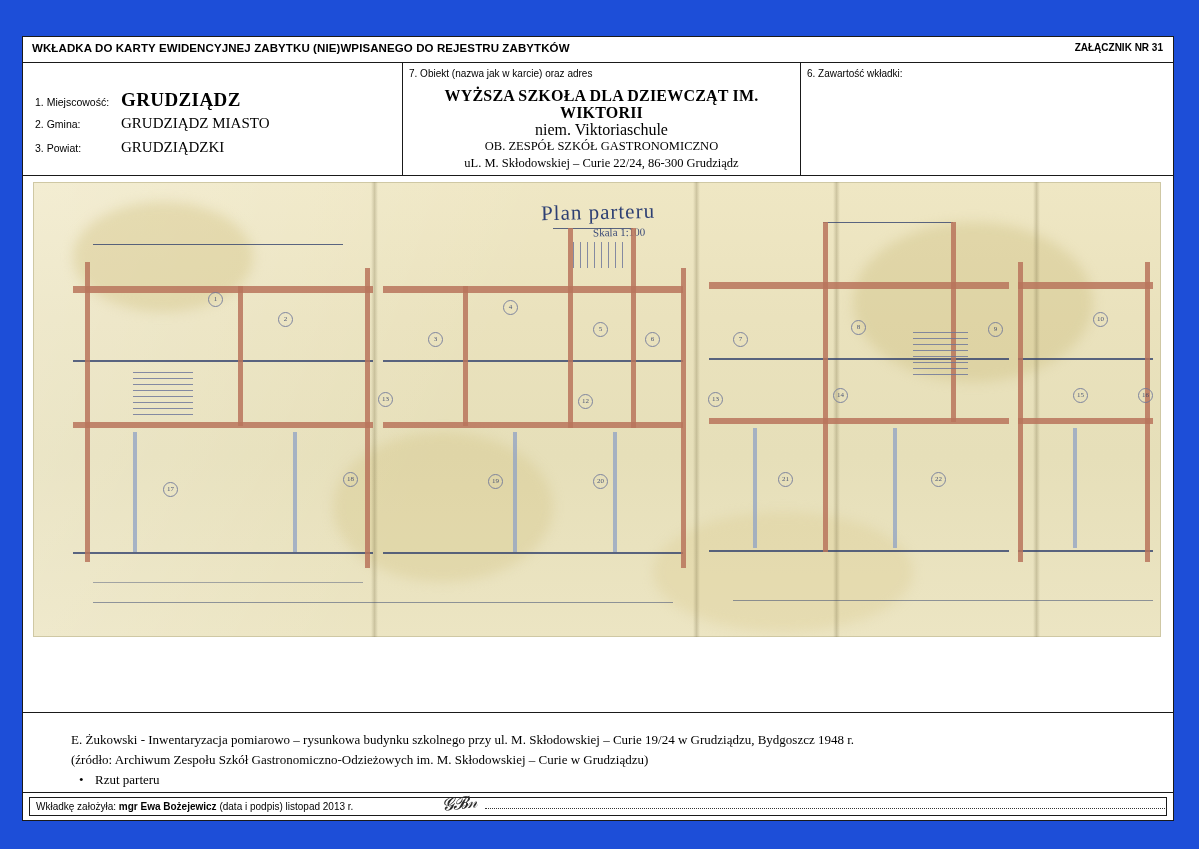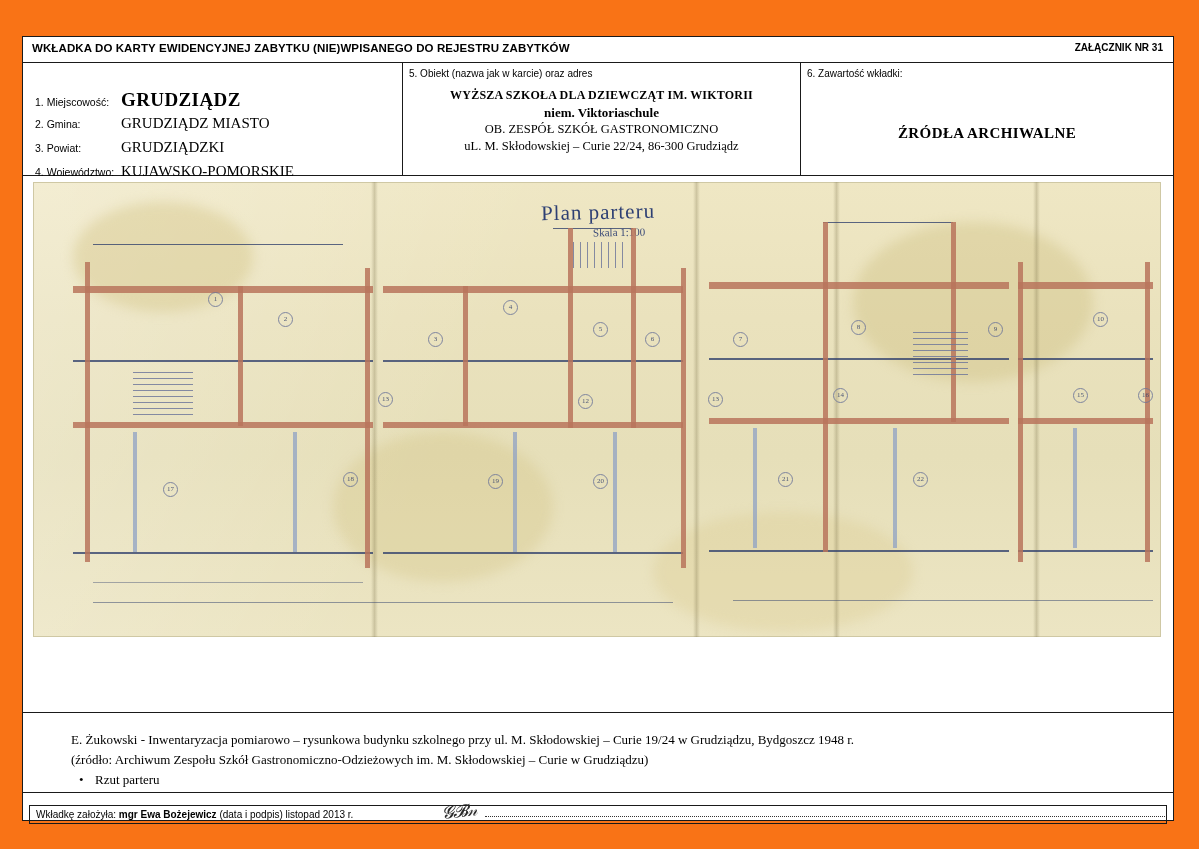--- a/index.html
+++ b/index.html
@@ -11,21 +11,21 @@
     width: 1199px;
     height: 849px;
     font-family: "Liberation Sans", sans-serif;
     color: #000;
     overflow: hidden;
   }
   .page {
     position: relative;
     width: 1199px;
     height: 849px;
-    background: #f97316;
+    background: #1d4ed8;
   }
   .sheet {
     position: absolute;
     left: 22px;
     top: 36px;
     width: 1152px;
     height: 785px;
     border: 1px solid #1a1a1a;
     box-sizing: border-box;
     background: #ffffff;
@@ -103,28 +103,28 @@
     font-size: 10px;
   }
   .mid-body {
     position: absolute;
     left: 0; right: 0;
     top: 24px;
     text-align: center;
     font-family: "Liberation Serif", serif;
   }
   .mid-l1 {
-    font-size: 12px;
+    font-size: 16px;
     font-weight: bold;
     letter-spacing: 0.2px;
     line-height: 17px;
   }
   .mid-l2 {
-    font-size: 13px;
-    font-weight: bold;
+    font-size: 16px;
+    font-weight: normal;
     line-height: 17px;
   }
   .mid-l3, .mid-l4, .mid-l5 {
     font-size: 12.5px;
     line-height: 17px;
   }
   .right-label {
     position: absolute;
     left: 6px; top: 5px;
     font-size: 10px;
@@ -251,21 +251,21 @@
   }
   
   .footer {
     position: relative;
     height: 27px;
     box-sizing: border-box;
   }
   .foot-inner {
     position: absolute;
     left: 6px;
-    top: 12px;
+    top: 4px;
     right: 6px;
     height: 19px;
     border-top: 1px solid #1a1a1a;
     border-left: 1px solid #1a1a1a;
     border-right: 1px solid #1a1a1a;
     border-bottom: 1px solid #1a1a1a;
     box-sizing: border-box;
     padding-left: 20px;
   }
   .foot-text {
@@ -311,38 +311,34 @@
       <div class="col-left">
         <div class="field f1">
           <span class="lbl lblpos">1. Miejscowość:</span><span class="val">GRUDZIĄDZ</span>
         </div>
         <div class="field f2">
           <span class="lbl lblpos">2. Gmina:</span><span class="val">GRUDZIĄDZ MIASTO</span>
         </div>
         <div class="field f3">
           <span class="lbl lblpos">3. Powiat:</span><span class="val">GRUDZIĄDZKI</span>
         </div>
-        <div class="field f4">
-          <span class="lbl lblpos-wide">4. Województwo:</span><span class="val">KUJAWSKO-POMORSKIE</span>
-        </div>
       </div>
 
       <div class="col-mid">
-        <div class="mid-label">5. Obiekt (nazwa jak w karcie) oraz adres</div>
+        <div class="mid-label">7. Obiekt (nazwa jak w karcie) oraz adres</div>
         <div class="mid-body">
           <div class="mid-l1">WYŻSZA SZKOŁA DLA DZIEWCZĄT IM. WIKTORII</div>
           <div class="mid-l2">niem. Viktoriaschule</div>
           <div class="mid-l3">OB. ZESPÓŁ SZKÓŁ GASTRONOMICZNO</div>
           <div class="mid-l5">uL. M. Skłodowskiej – Curie 22/24, 86-300 Grudziądz</div>
         </div>
       </div>
 
       <div class="col-right">
         <div class="right-label">6. Zawartość wkładki:</div>
-        <div class="right-body">ŹRÓDŁA ARCHIWALNE</div>
       </div>
 
     </div>
 
     <div class="imgwrap">
       <div class="scan">
 
         <div class="stain" style="left:40px;  top:20px;  width:180px; height:110px; background:rgba(206,188,120,0.35);"></div>
         <div class="stain" style="left:300px; top:250px; width:220px; height:150px; background:rgba(210,192,126,0.30);"></div>
         <div class="stain" style="left:820px; top:40px;  width:240px; height:160px; background:rgba(200,182,116,0.32);"></div>
@@ -422,21 +418,21 @@
         <div class="room-no" style="left:545px;top:212px;">12</div>
         <div class="room-no" style="left:675px;top:210px;">13</div>
         <div class="room-no" style="left:800px;top:206px;">14</div>
         <div class="room-no" style="left:1040px;top:206px;">15</div>
         <div class="room-no" style="left:1105px;top:206px;">16</div>
         <div class="room-no" style="left:130px;top:300px;">17</div>
         <div class="room-no" style="left:310px;top:290px;">18</div>
         <div class="room-no" style="left:455px;top:292px;">19</div>
         <div class="room-no" style="left:560px;top:292px;">20</div>
         <div class="room-no" style="left:745px;top:290px;">21</div>
-        <div class="room-no" style="left:880px;top:290px;">22</div>
+        <div class="room-no" style="left:898px;top:290px;">22</div>
 
       </div>
     </div>
 
     <div class="caption">
       <div class="cap-l1">E. Żukowski - Inwentaryzacja pomiarowo – rysunkowa budynku szkolnego przy ul. M. Skłodowskiej – Curie 19/24 w Grudziądzu, Bydgoszcz 1948 r.</div>
       <div class="cap-l2">(źródło: Archiwum Zespołu Szkół Gastronomiczno-Odzieżowych im. M. Skłodowskiej – Curie w Grudziądzu)</div>
       <div class="cap-bullet">Rzut parteru</div>
     </div>
 

